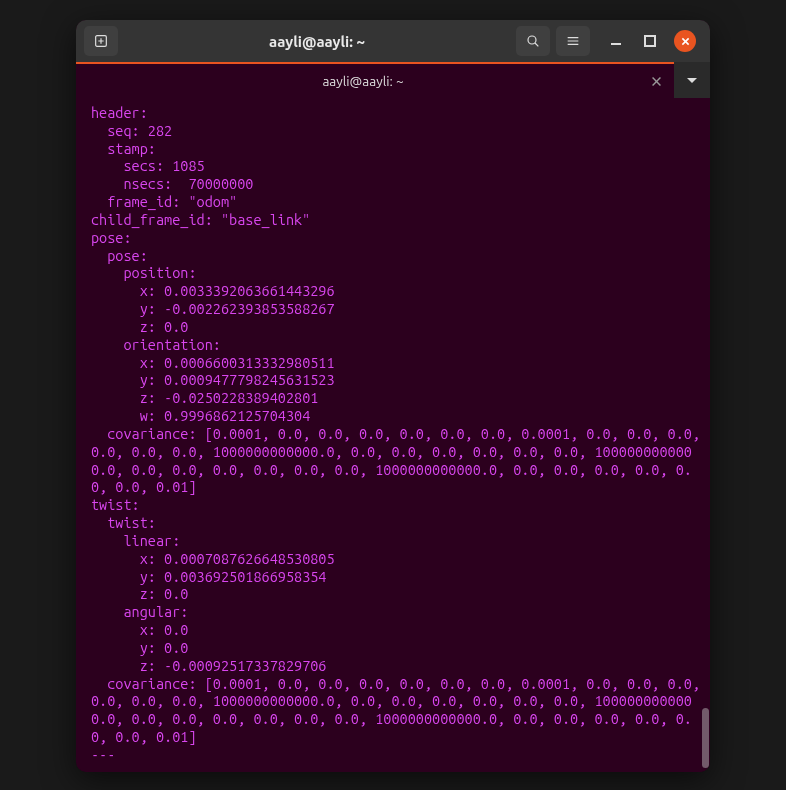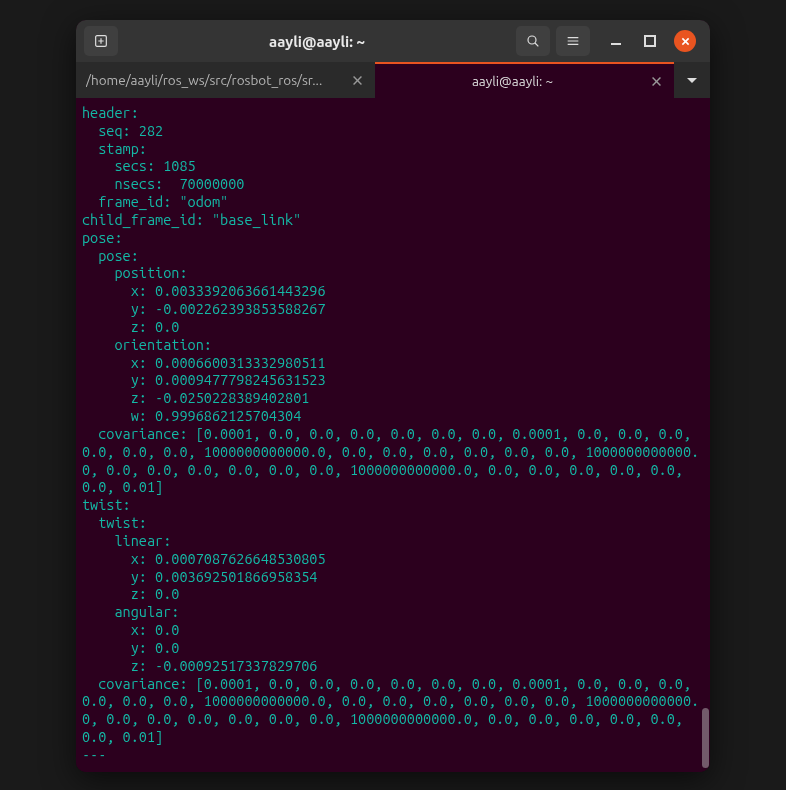--- a/index.html
+++ b/index.html
@@ -141,28 +141,29 @@
       justify-content: center;
       cursor: pointer;
     }
     .tab-dropdown svg {
       width: 12px;
       height: 12px;
       fill: #ddd;
     }
     .terminal-body {
       padding: 6px 6px 8px 6px;
-      color: #14b8a6;
+      color: #d946ef;
       font-size: 14.5px;
       line-height: 1.23;
       white-space: pre-wrap;
       word-break: break-all;
       min-height: 670px;
       background: #2c001e;
       position: relative;
+      margin-left: 9px;
     }
     .scrollbar-track {
       position: absolute;
       right: 1px;
       top: 2px;
       bottom: 2px;
       width: 7px;
     }
     .scrollbar-thumb {
       position: absolute;
@@ -215,29 +216,20 @@
       <div class="wc-btn wc-close">
         <svg viewBox="0 0 14 14">
             <line x1="3" y1="3" x2="11" y2="11"></line>
             <line x1="11" y1="3" x2="3" y2="11"></line>
           </svg>
       </div>
     </div>
   </div>
 
   <div class="tabbar">
-    <div class="tab">
-      <span class="tab-label">/home/aayli/ros_ws/src/rosbot_ros/sr...</span>
-      <span class="tab-close">
-        <svg viewBox="0 0 14 14">
-            <line x1="2" y1="2" x2="12" y2="12"></line>
-            <line x1="12" y1="2" x2="2" y2="12"></line>
-          </svg>
-      </span>
-    </div>
     <div class="tab active">
       <span class="tab-label">aayli@aayli: ~</span>
       <span class="tab-close">
         <svg viewBox="0 0 14 14">
             <line x1="2" y1="2" x2="12" y2="12"></line>
             <line x1="12" y1="2" x2="2" y2="12"></line>
           </svg>
       </span>
     </div>
     <div class="tab-dropdown">

